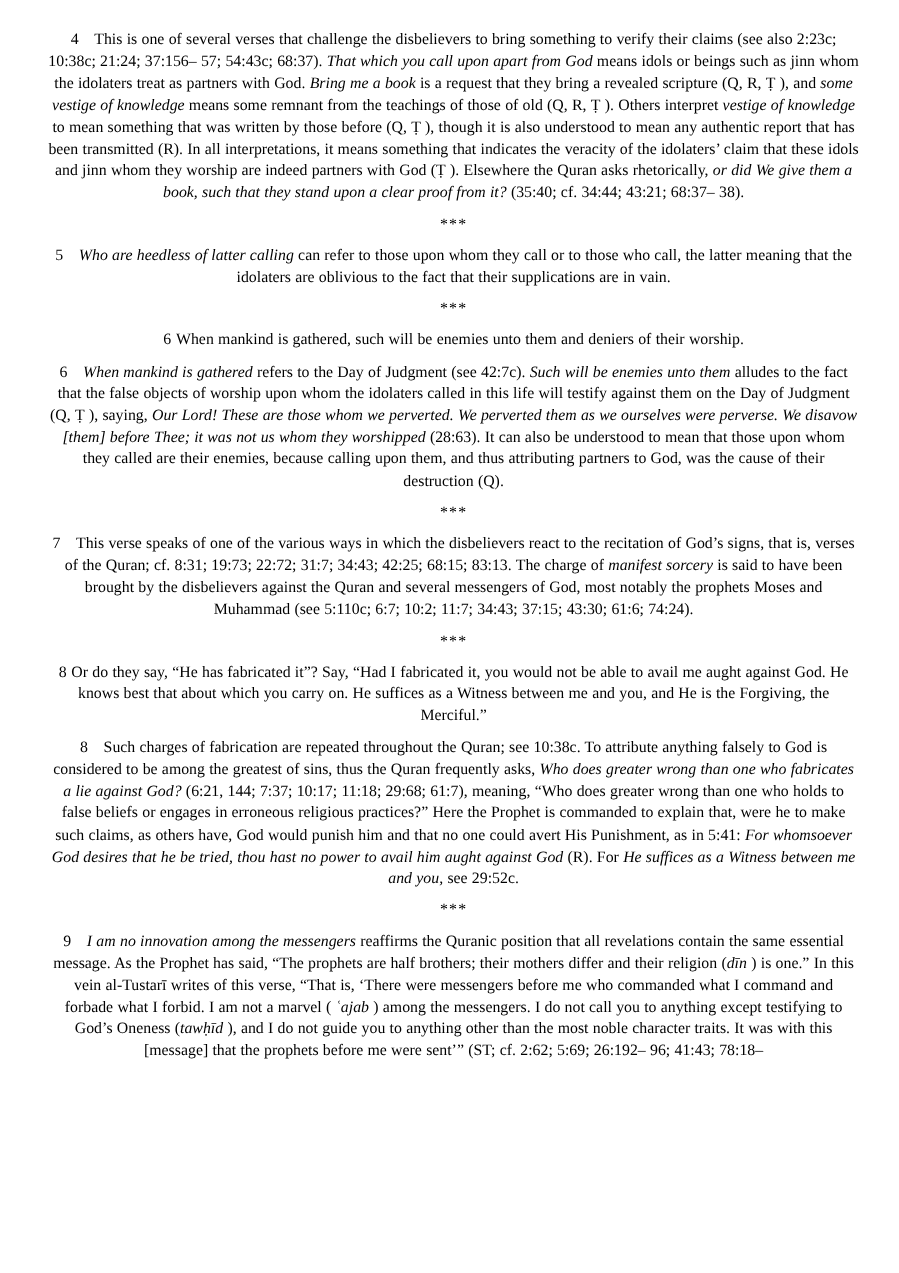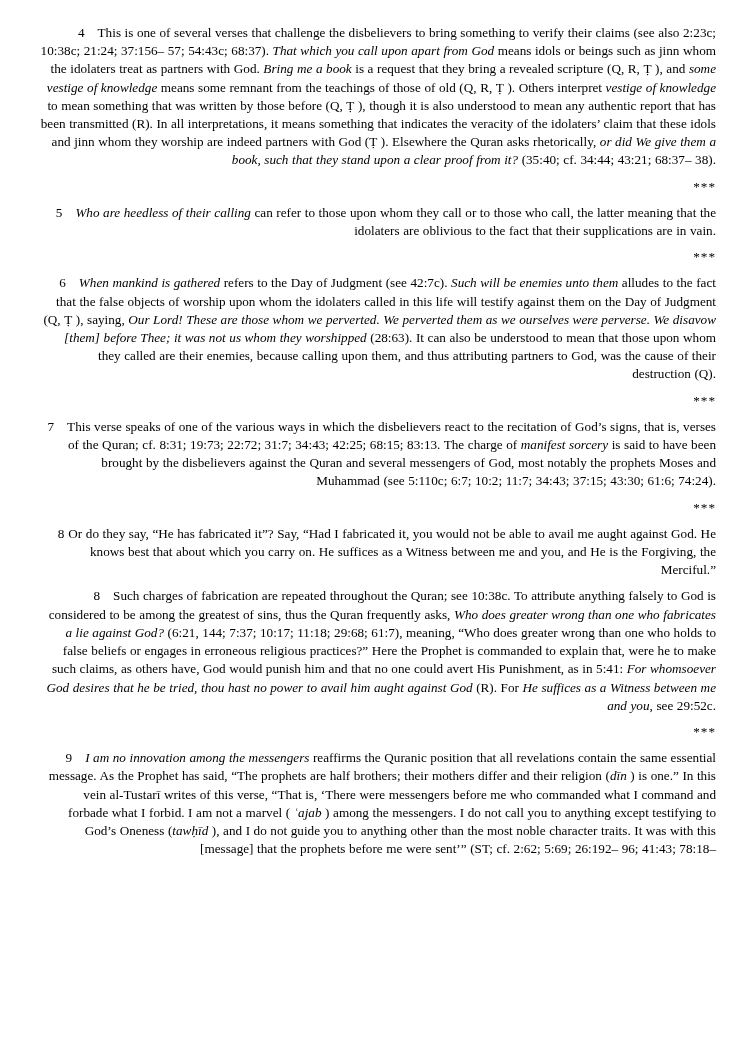--- a/index.html
+++ b/index.html
@@ -18,21 +18,21 @@
     color: #000000;
     padding: 24px 33px 18px 40px;
   }
   .content {
     width: 676px;
   }
   p.para, p.sep {
     margin: 0 0 8px 0;
     font-size: 13.2px;
     line-height: 18.2px;
-    text-align: right;
+    text-align: center;
     word-spacing: 0.02em;
   }
   p.sep {
     letter-spacing: 1px;
   }
   .num {
     display: inline-block;
   }
   .commentary .num {
     margin-right: 13px;
@@ -47,22 +47,23 @@
     font-style: normal;
   }
 </style>
 </head>
 <body>
 
 <main class="page">
   <div class="content" id="content" style="color: rgb(0, 0, 0);">
       <p class="para commentary"><span class="num">4</span><span class="rm">This is one of several verses that challenge the disbelievers to bring something to verify their claims (see also 2:23c; 10:38c; 21:24; 37:156– 57; 54:43c; 68:37). </span><span class="it">That which you call upon apart from God</span><span class="rm"> means idols or beings such as jinn whom the idolaters treat as partners with God. </span><span class="it">Bring me a book</span><span class="rm"> is a request that they bring a revealed scripture (Q, R, Ṭ ), and </span><span class="it">some vestige of knowledge</span><span class="rm"> means some remnant from the teachings of those of old (Q, R, Ṭ ). Others interpret </span><span class="it">vestige of knowledge</span><span class="rm"> to mean something that was written by those before (Q, Ṭ ), though it is also understood to mean any authentic report that has been transmitted (R). In all interpretations, it means something that indicates the veracity of the idolaters’ claim that these idols and jinn whom they worship are indeed partners with God (Ṭ ). Elsewhere the Quran asks rhetorically, </span><span class="it">or did We give them a book, such that they stand upon a clear proof from it?</span><span class="rm"> (35:40; cf. 34:44; 43:21; 68:37– 38).</span></p>
       <p class="sep">***</p>
-      <p class="para commentary"><span class="num">5</span><span class="it">Who are heedless of their calling</span><span class="rm"> can refer to those upon whom they call or to those who call, the latter meaning that the idolaters are oblivious to the fact that their supplications are in vain.</span></p>
+      <p class="para commentary"><span class="num">5</span><span class="it">Who are heedless of latter calling</span><span class="rm"> can refer to those upon whom they call or to those who call, the latter meaning that the idolaters are oblivious to the fact that their supplications are in vain.</span></p>
       <p class="sep">***</p>
+      <p class="para verse"><span class="num">6</span><span class="rm">When mankind is gathered, such will be enemies unto them and deniers of their worship.</span></p>
       <p class="para commentary"><span class="num">6</span><span class="it">When mankind is gathered</span><span class="rm"> refers to the Day of Judgment (see 42:7c). </span><span class="it">Such will be enemies unto them</span><span class="rm"> alludes to the fact that the false objects of worship upon whom the idolaters called in this life will testify against them on the Day of Judgment (Q, Ṭ ), saying, </span><span class="it">Our Lord! These are those whom we perverted. We perverted them as we ourselves were perverse. We disavow [them] before Thee; it was not us whom they worshipped</span><span class="rm"> (28:63). It can also be understood to mean that those upon whom they called are their enemies, because calling upon them, and thus attributing partners to God, was the cause of their destruction (Q).</span></p>
       <p class="sep">***</p>
       <p class="para commentary"><span class="num">7</span><span class="rm">This verse speaks of one of the various ways in which the disbelievers react to the recitation of God’s signs, that is, verses of the Quran; cf. 8:31; 19:73; 22:72; 31:7; 34:43; 42:25; 68:15; 83:13. The charge of </span><span class="it">manifest sorcery</span><span class="rm"> is said to have been brought by the disbelievers against the Quran and several messengers of God, most notably the prophets Moses and Muhammad (see 5:110c; 6:7; 10:2; 11:7; 34:43; 37:15; 43:30; 61:6; 74:24).</span></p>
       <p class="sep">***</p>
       <p class="para verse"><span class="num">8</span><span class="rm">Or do they say, “He has fabricated it”? Say, “Had I fabricated it, you would not be able to avail me aught against God. He knows best that about which you carry on. He suffices as a Witness between me and you, and He is the Forgiving, the Merciful.”</span></p>
       <p class="para commentary"><span class="num">8</span><span class="rm">Such charges of fabrication are repeated throughout the Quran; see 10:38c. To attribute anything falsely to God is considered to be among the greatest of sins, thus the Quran frequently asks, </span><span class="it">Who does greater wrong than one who fabricates a lie against God?</span><span class="rm"> (6:21, 144; 7:37; 10:17; 11:18; 29:68; 61:7), meaning, “Who does greater wrong than one who holds to false beliefs or engages in erroneous religious practices?” Here the Prophet is commanded to explain that, were he to make such claims, as others have, God would punish him and that no one could avert His Punishment, as in 5:41: </span><span class="it">For whomsoever God desires that he be tried, thou hast no power to avail him aught against God</span><span class="rm"> (R). For </span><span class="it">He suffices as a Witness between me and you,</span><span class="rm"> see 29:52c.</span></p>
       <p class="sep">***</p>
       <p class="para commentary"><span class="num">9</span><span class="it">I am no innovation among the messengers</span><span class="rm"> reaffirms the Quranic position that all revelations contain the same essential message. As the Prophet has said, “The prophets are half brothers; their mothers differ and their religion (</span><span class="it">dīn</span><span class="rm"> ) is one.” In this vein al-Tustarī writes of this verse, “That is, ‘There were messengers before me who commanded what I command and forbade what I forbid. I am not a marvel ( </span><span class="it">ʿajab</span><span class="rm"> ) among the messengers. I do not call you to anything except testifying to God’s Oneness (</span><span class="it">tawḥīd</span><span class="rm"> ), and I do not guide you to anything other than the most noble character traits. It was with this [message] that the prophets before me were sent’” (ST; cf. 2:62; 5:69; 26:192– 96; 41:43; 78:18–</span></p>
     </div>
 </main>

